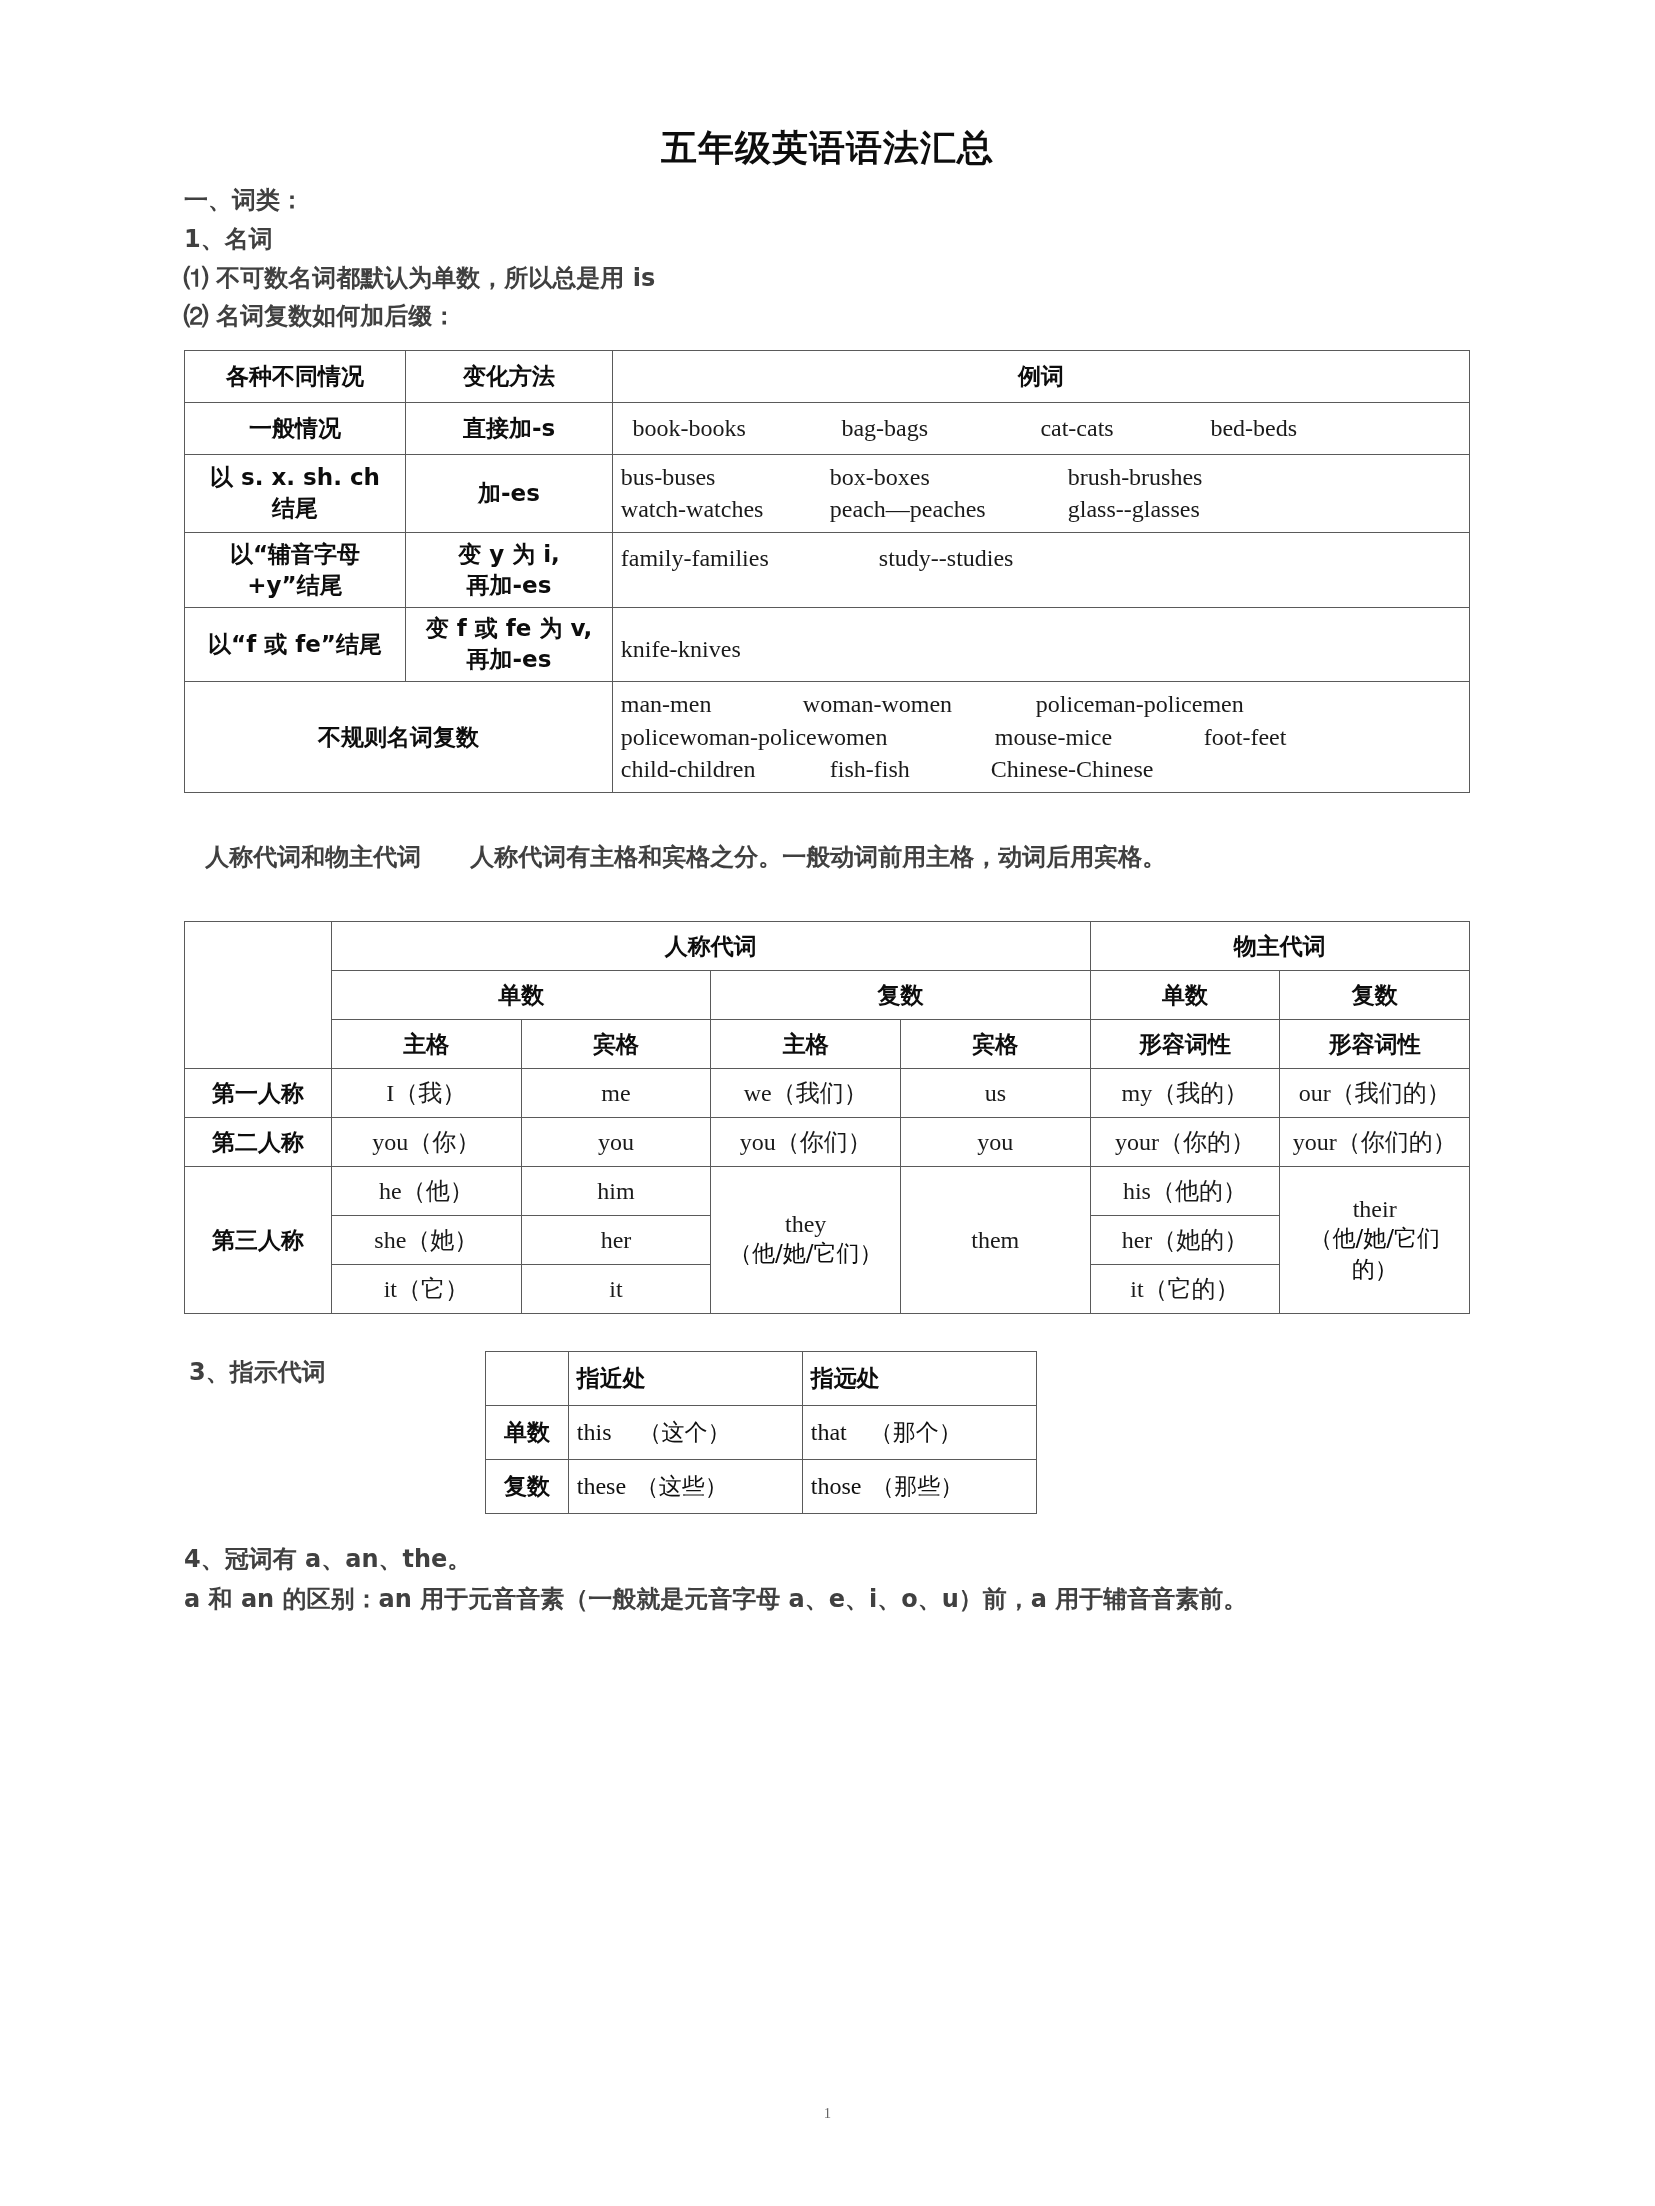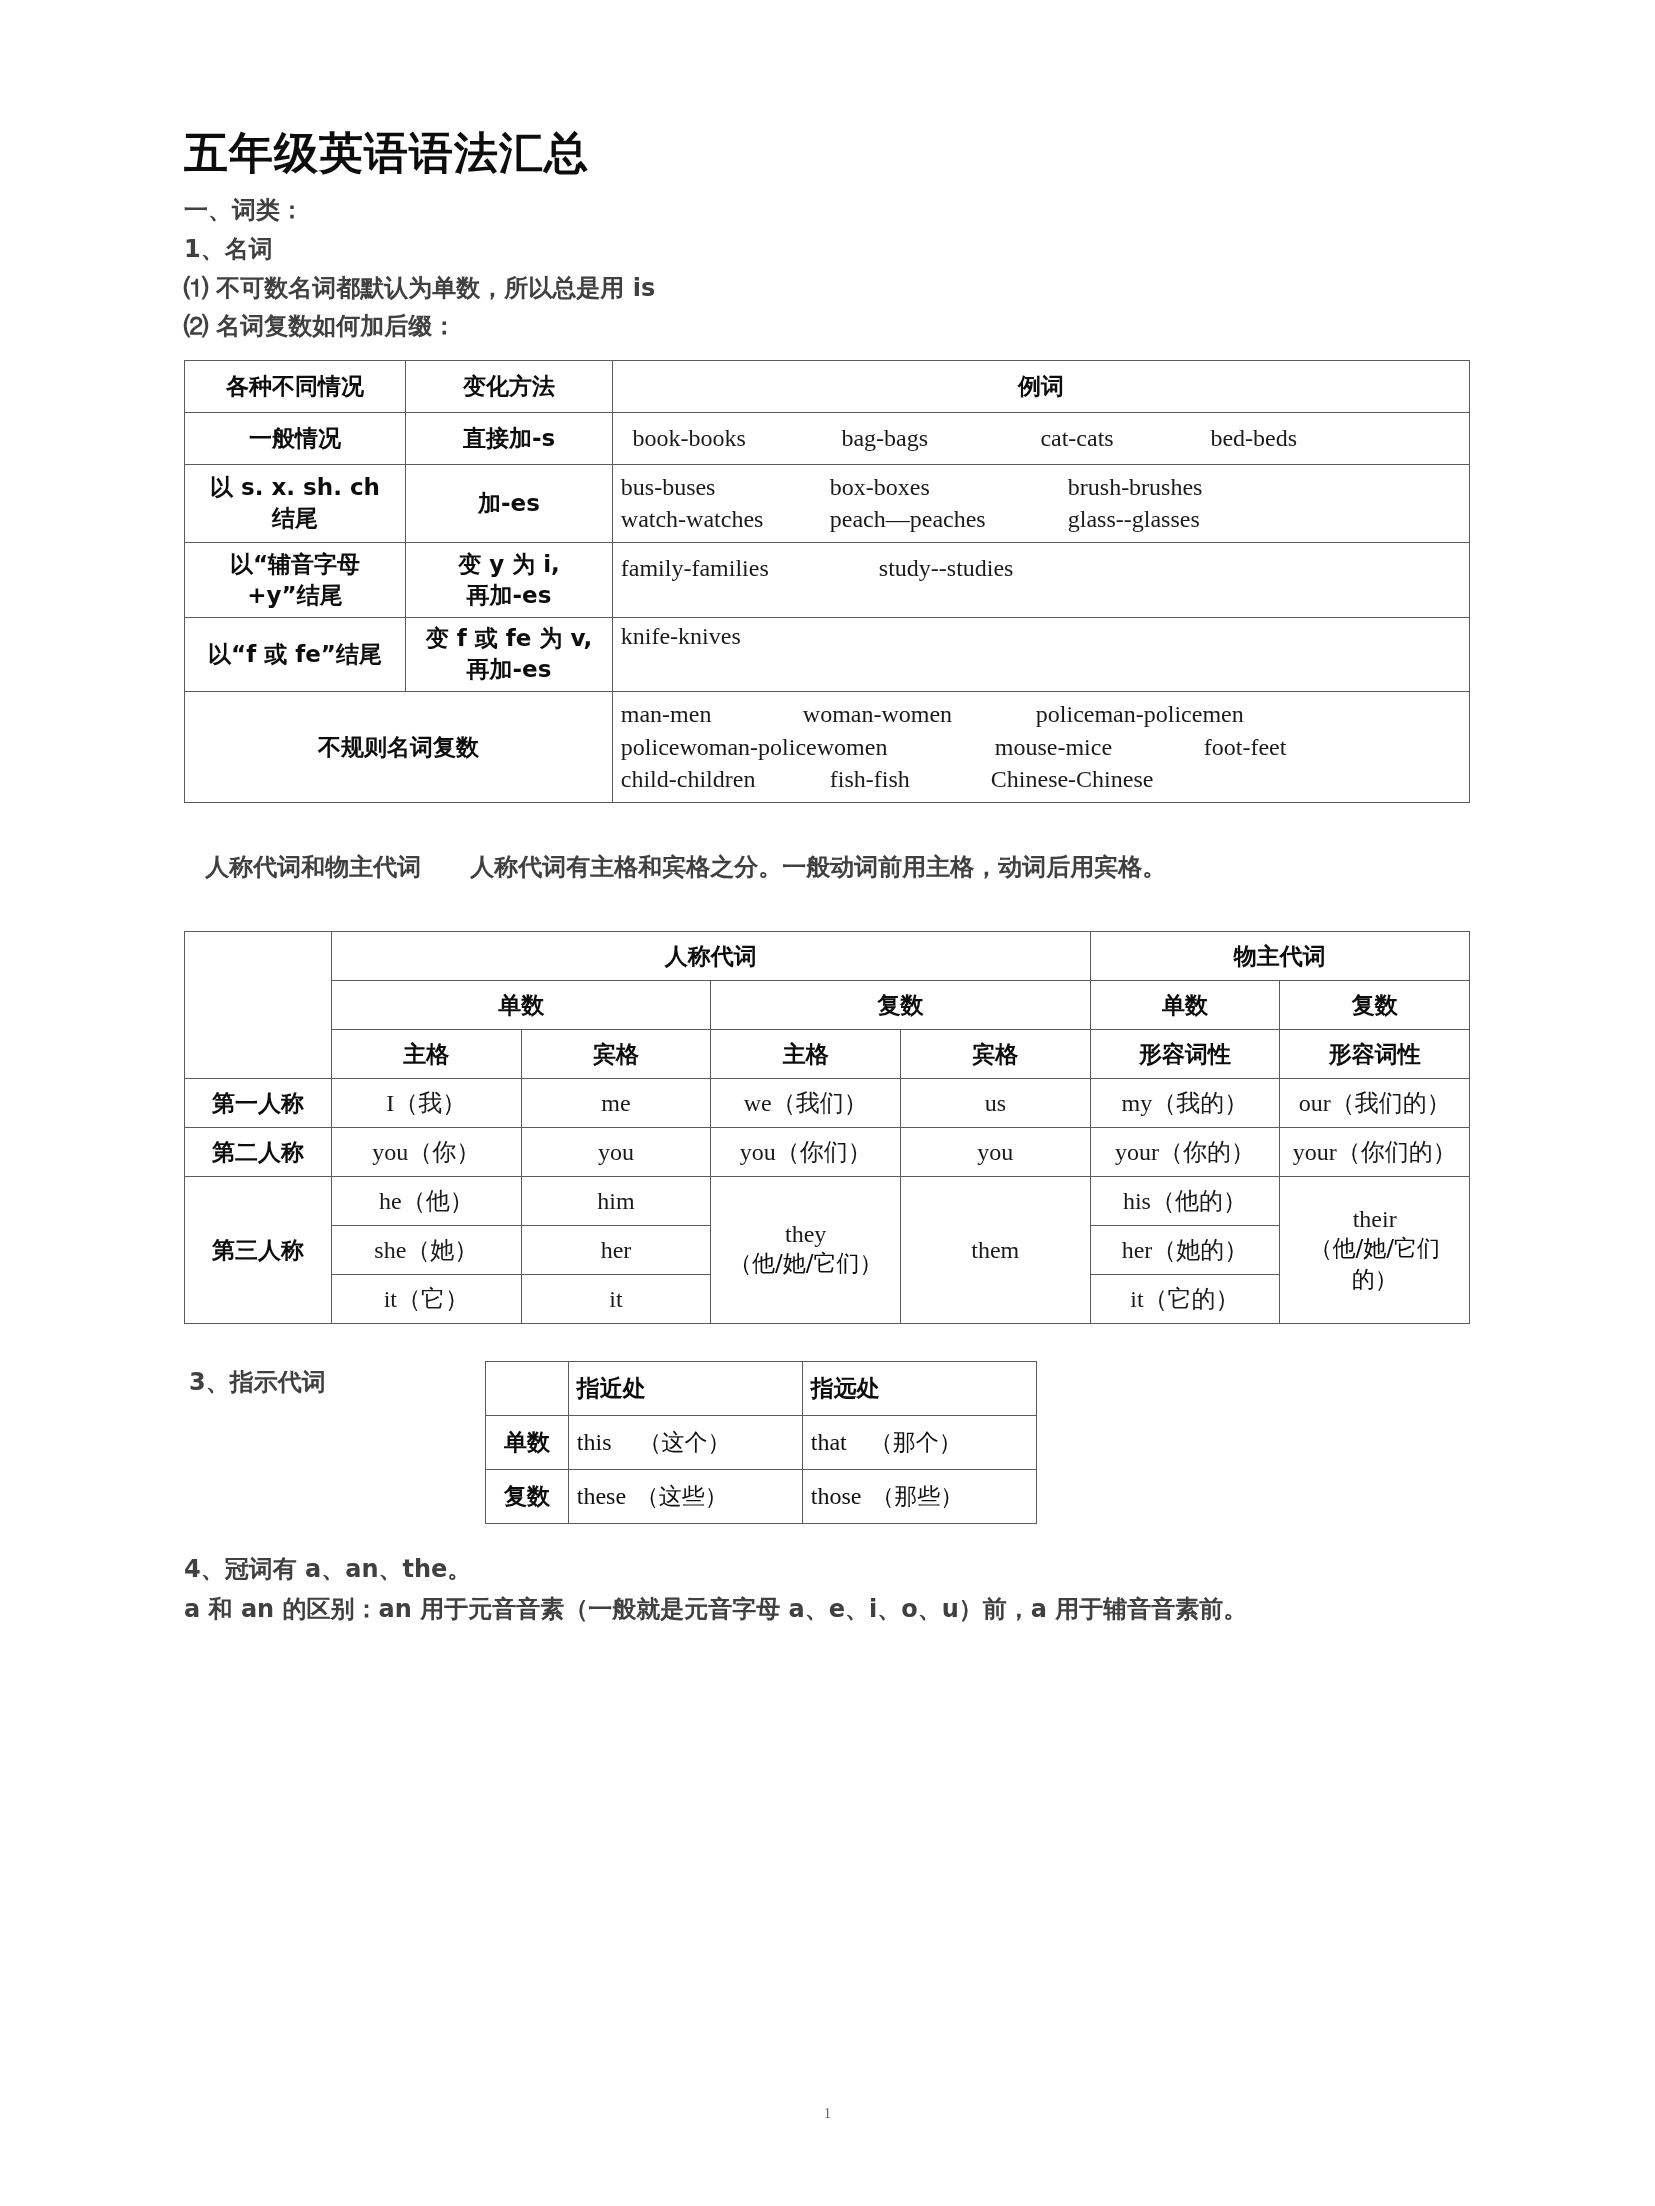--- a/index.html
+++ b/index.html
@@ -15,24 +15,24 @@
   }
   .page {
     width: 1655px;
     height: 2207px;
     padding: 0 184px;
     position: relative;
   }
 
   
   .doc-title {
-    text-align: left;
+    text-align: center;
     font-family: "DejaVu Sans", "Liberation Sans", sans-serif;
     font-weight: 700;
-    font-size: 44px;
+    font-size: 36px;
     letter-spacing: 1px;
     padding-top: 124px;
     margin: 0 0 7.8px 0;
     color: #0d0d0d;
   }
 
   
   .line {
     font-family: "DejaVu Sans", "Liberation Sans", sans-serif;
     font-weight: 700;
@@ -212,21 +212,21 @@
           </div>
         </td>
       </tr>
 
       <tr>
         <td class="c1 cn ctr">以“f 或 fe”结尾</td>
         <td class="c2 ctr">
           <div class="cn">变 f 或 fe 为 v,</div>
           <div class="cn">再加-es</div>
         </td>
-        <td class="lft" style="vertical-align:top;padding-top:5px">
+        <td class="lft" style="vertical-align:top;padding-top:28px">
           <div class="ex-row" style="padding-left:0">
             <span class="en">knife-knives</span>
           </div>
         </td>
       </tr>
 
       <tr>
         <td class="cn ctr" colspan="2">不规则名词复数</td>
         <td class="lft">
           <div class="ex-row ex-line" style="padding-left:0">

